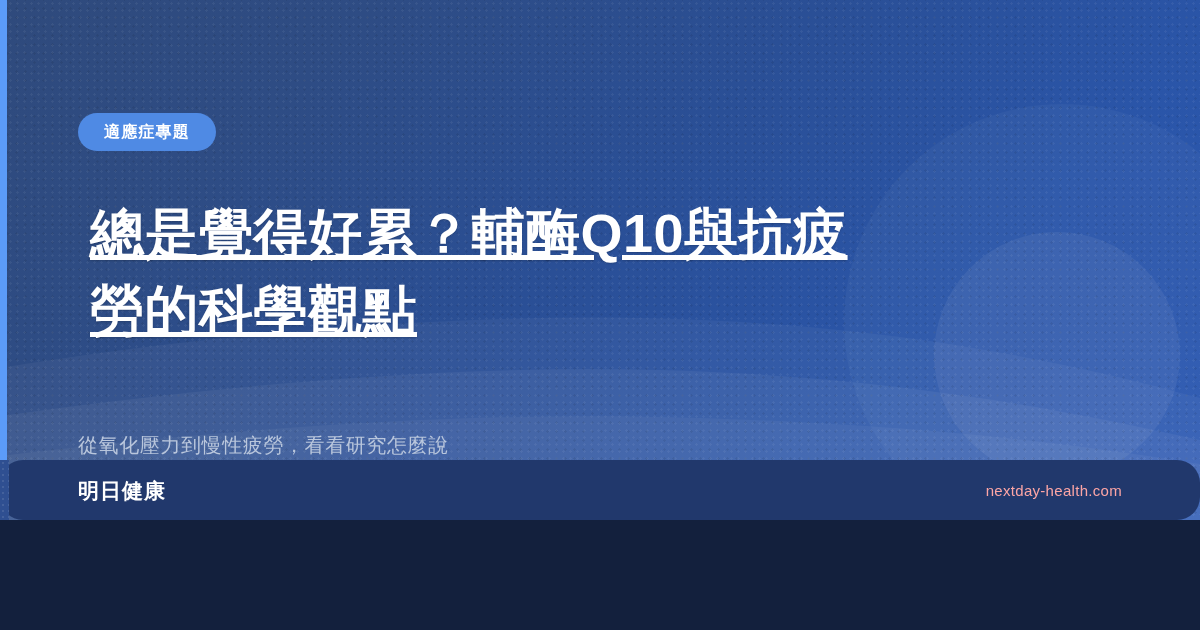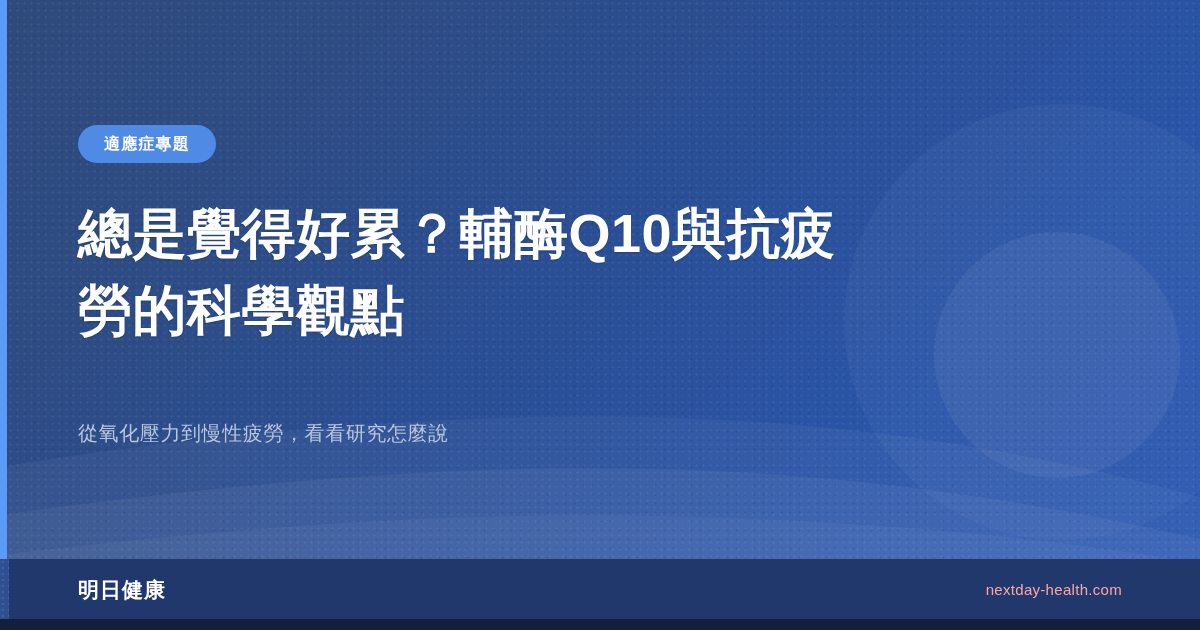--- a/index.html
+++ b/index.html
@@ -6,21 +6,21 @@
   html,body{margin:0;padding:0;}
   body{
     width:1200px;height:630px;overflow:hidden;
     font-family:"Liberation Sans","DejaVu Sans",sans-serif;
     background:#13203d;
   }
 
   
   .og-card{
     position:relative;
-    width:1200px;height:619px;
+    width:1200px;height:520px;
     overflow:hidden;
     background:
       linear-gradient(135deg,#2f4a7c 0%, #2e4c84 22%, #2a4f96 48%, #2a55a8 72%, #2c5ab4 100%);
   }
 
   
   .noise{
     position:absolute;inset:0;
     background-image:
       radial-gradient(rgba(255,255,255,.055) 1px, transparent 1.1px),
@@ -85,47 +85,49 @@
     font-weight:700;
     letter-spacing:1.2px;
     padding:9px 26px;
     border-radius:999px;
     line-height:1.25;
     margin-bottom:32px;
     white-space:nowrap;
   }
 
   .headline{
-    margin:0;
+    margin:12px;
     color:#ffffff;
     font-size:54px;
     font-weight:700;
     line-height:1.42;
     letter-spacing:.5px;
     max-width:780px;
     text-shadow:0 1px 2px rgba(0,0,0,.18);
+    text-decoration:underline;
   }
 
   .subhead{
     margin:68px 0 0 0;
     color:#b9c6dc;
     font-size:20px;
     font-weight:400;
     line-height:1.6;
     letter-spacing:.6px;
   }
 
   
   .footer{
     position:absolute;left:0;bottom:0;
     width:1200px;height:60px;
     background:#21386c;
     z-index:9;
     display:flex;align-items:center;
     box-sizing:border-box;
+    border-radius:23px;
   }
   .footer-edge{
     position:absolute;left:0;top:0;
     width:9px;height:60px;
     background:#2f4f91;
     background-image:radial-gradient(rgba(255,255,255,.10) 1px, transparent 1.2px);
     background-size:6px 6px;
   }
   .brand{
     position:absolute;left:78px;

